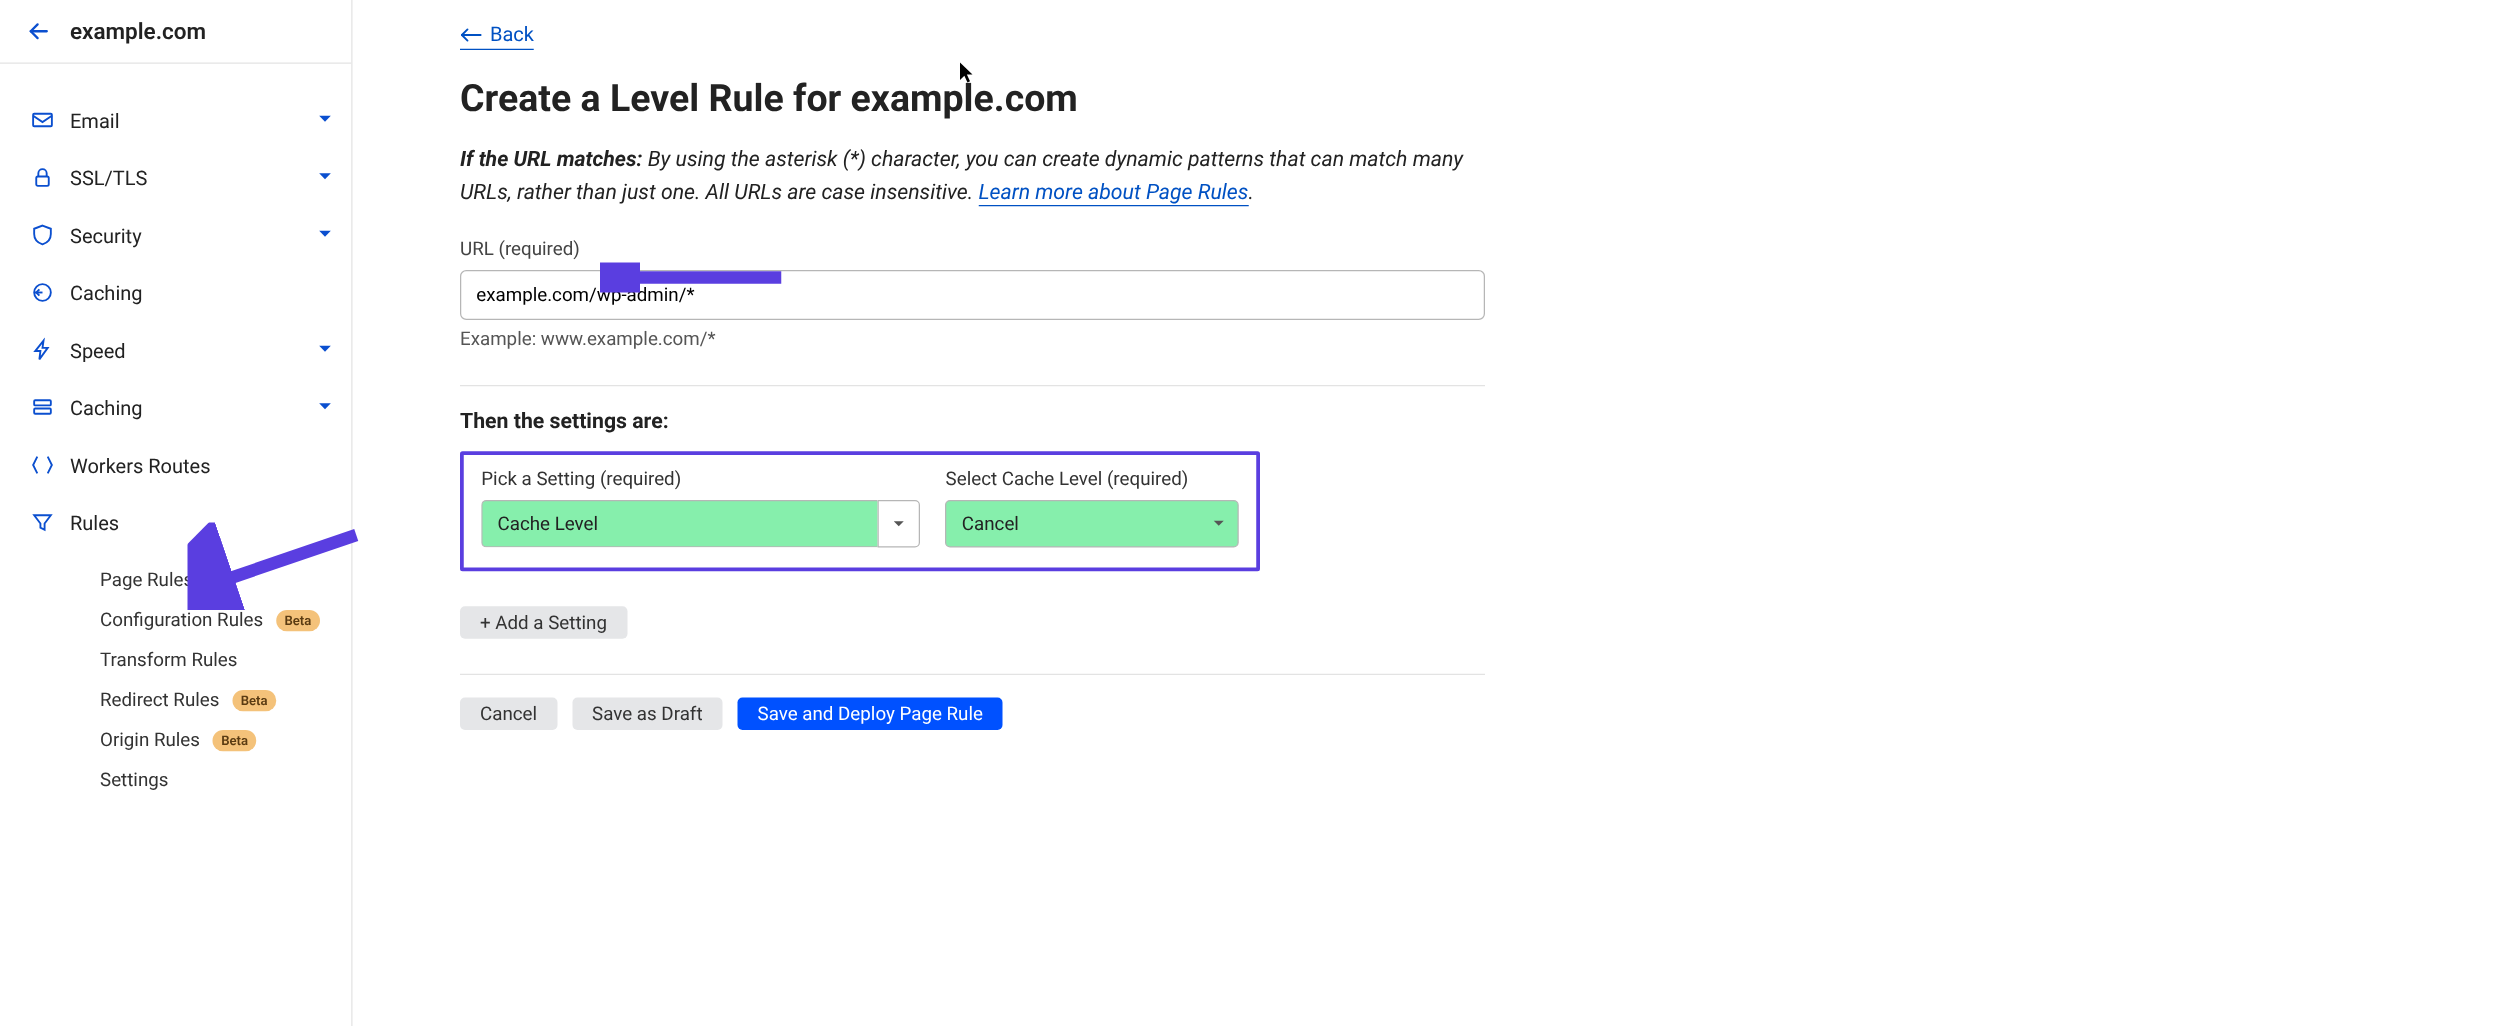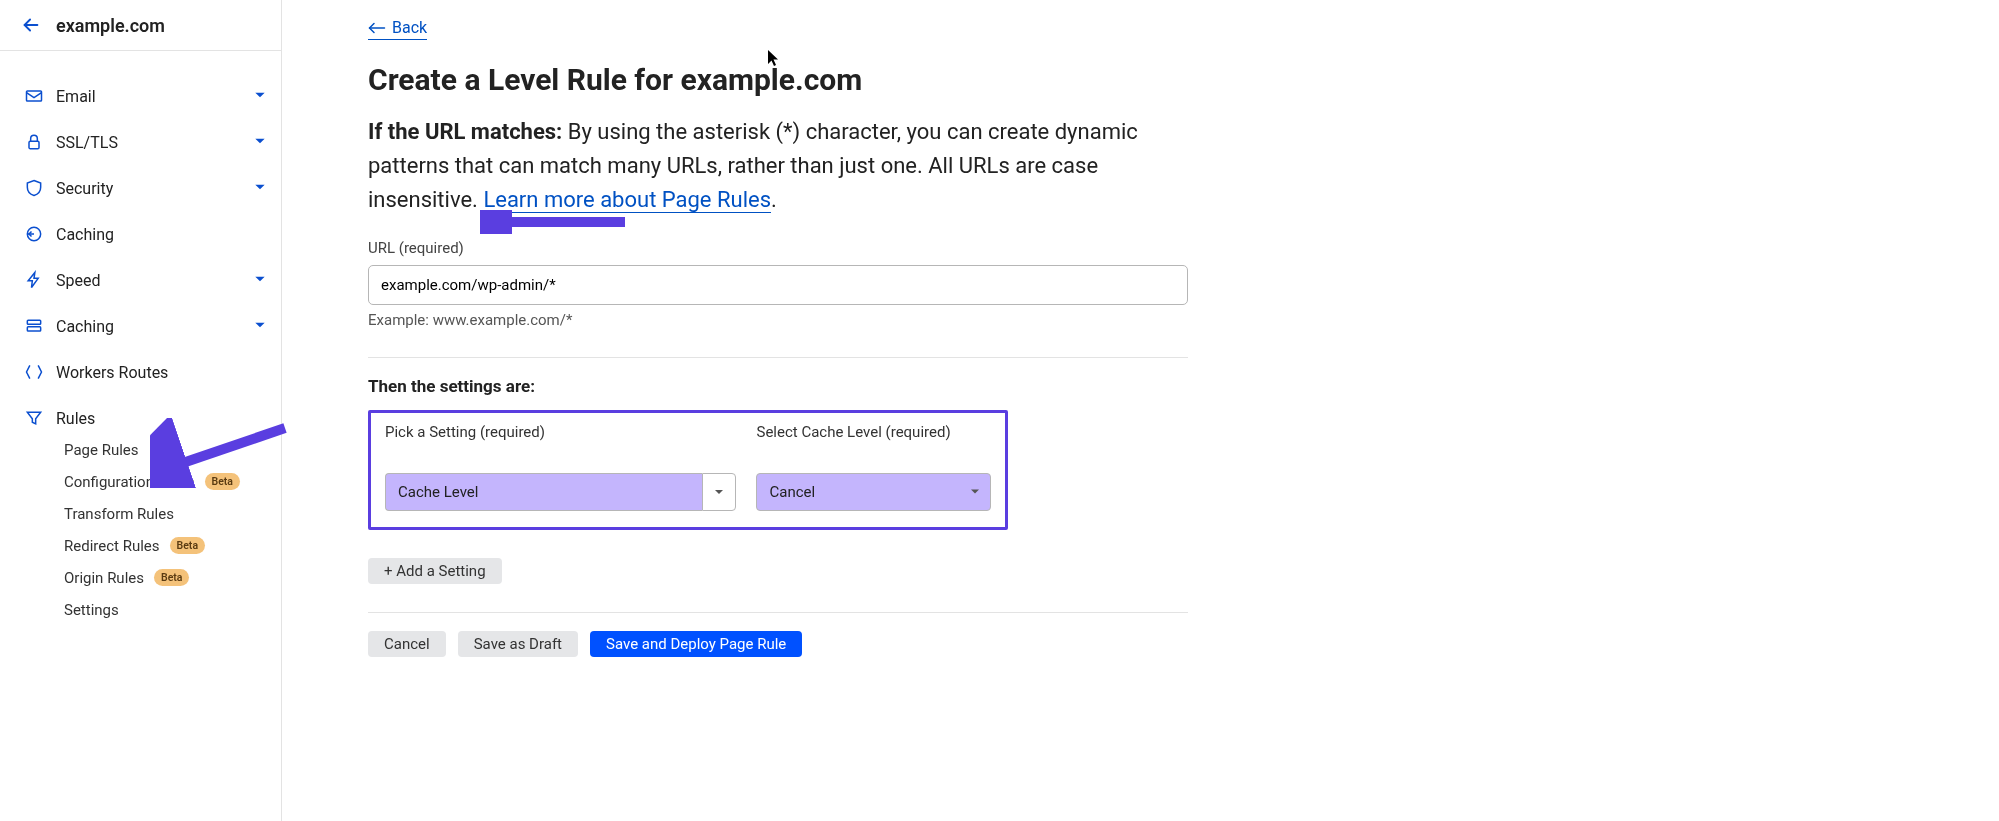--- a/index.html
+++ b/index.html
@@ -10,43 +10,43 @@
     .sidebar-header { display: flex; align-items: center; gap: 14px; padding: 14px 18px 14px 20px; border-bottom: 1px solid #e3e3e3; }
     .back-icon svg { width: 22px; height: 22px; display: block; }
     .site-name { font-size: 18px; font-weight: 600; color: #222; }
     .nav { padding-top: 22px; }
     .nav-row { display: flex; align-items: center; height: 46px; padding: 0 14px 0 24px; cursor: pointer; }
     .nav-icon { width: 32px; display: flex; align-items: center; justify-content: flex-start; color: #0b4fcf; }
     .nav-icon svg { width: 20px; height: 20px; }
     .nav-label { flex: 1; font-size: 16px; color: #222; }
     .nav-caret { color: #0b4fcf; }
     .nav-caret svg { width: 14px; height: 14px; }
-    .sub-item { display: flex; align-items: flex-start; height: 32px; padding-left: 64px; gap: 10px; font-size: 15px; color: #333; cursor: pointer; }
+    .sub-item { display: flex; align-items: flex-end; height: 32px; padding-left: 80px; gap: 10px; font-size: 15px; color: #333; cursor: pointer; }
     .badge { background: #f4c27a; color: #5a3b12; font-size: 10.5px; font-weight: 600; padding: 2px 7px; border-radius: 9px; }
     
     .main { flex: 1; padding: 18px 40px 40px 86px; max-width: 1330px; }
     .back-link { display: inline-flex; align-items: center; gap: 6px; color: #0051c3; font-size: 16px; border-bottom: 1px solid #0051c3; padding-bottom: 2px; cursor: pointer; }
     .back-link svg { width: 18px; height: 14px; }
     .page-title { font-size: 30px; font-weight: 700; margin-top: 22px; margin-bottom: 18px; }
-    .help-text { font-size: 22px; color: #222; line-height: 1.55; max-width: 820px; }
+    .help-text { font-size: 17px; color: #222; line-height: 1.55; max-width: 820px; font-style: italic; }
     .help-text b { font-weight: 700; }
     .help-link { color: #0051c3; border-bottom: 1px solid #0051c3; cursor: pointer; }
     .field-label { font-size: 15px; color: #444; margin-top: 22px; }
     .url-input { width: 820px; max-width: 100%; height: 40px; margin-top: 8px; border: 1px solid #b6b6b6; border-radius: 5px; padding: 0 12px; font-size: 15px; font-family: inherit; }
     .example-text { font-size: 15px; color: #555; margin-top: 6px; }
     .divider { border: 0; border-top: 1px solid #e3e3e3; margin: 28px 0 18px; max-width: 820px; }
     .then-label { font-size: 17px; font-weight: 700; margin-bottom: 14px; }
     
     .settings-box { border: 3px solid #5a3ee0; border-radius: 2px; padding: 10px 14px 16px; display: flex; gap: 20px; max-width: 640px; }
-    .setting-col { display: flex; flex-direction: column; gap: 24px; }
+    .setting-col { display: flex; flex-direction: column; }
     .setting-col-1 { flex: 0 0 58%; }
     .setting-col-2 { flex: 1; }
     .setting-label { font-size: 15px; color: #333; margin-bottom: 8px; }
     .select-wrap { position: relative; }
-    .select-display { border: 1px solid #b6b6b6; border-radius: 4px; height: 38px; display: flex; align-items: center; padding: 0 12px; font-size: 15px; background: #c4b5fd; }
+    .select-display { border: 1px solid #b6b6b6; border-radius: 4px; height: 38px; display: flex; align-items: center; padding: 0 12px; font-size: 15px; background: #86efac; }
     .select-wrap.split .select-display { border-right: 0; border-radius: 4px 0 0 4px; }
     .split-caret { width: 34px; height: 38px; border: 1px solid #b6b6b6; border-radius: 0 4px 4px 0; display: flex; align-items: center; justify-content: center; background: #fff; }
     .split-row { display: flex; }
     .caret-only { position: absolute; right: 10px; top: 50%; transform: translateY(-50%); }
     .caret-only svg, .split-caret svg { width: 12px; height: 12px; }
     
     .add-setting { margin-top: 28px; margin-bottom: 28px; }
     .btn { display: inline-flex; align-items: center; justify-content: center; height: 26px; padding: 0 16px; border-radius: 4px; border: 0; font-size: 15px; font-family: inherit; cursor: pointer; }
     .btn-grey { background: #e5e6e8; color: #333; }
     .btn-blue { background: #0051ff; color: #fff; }

